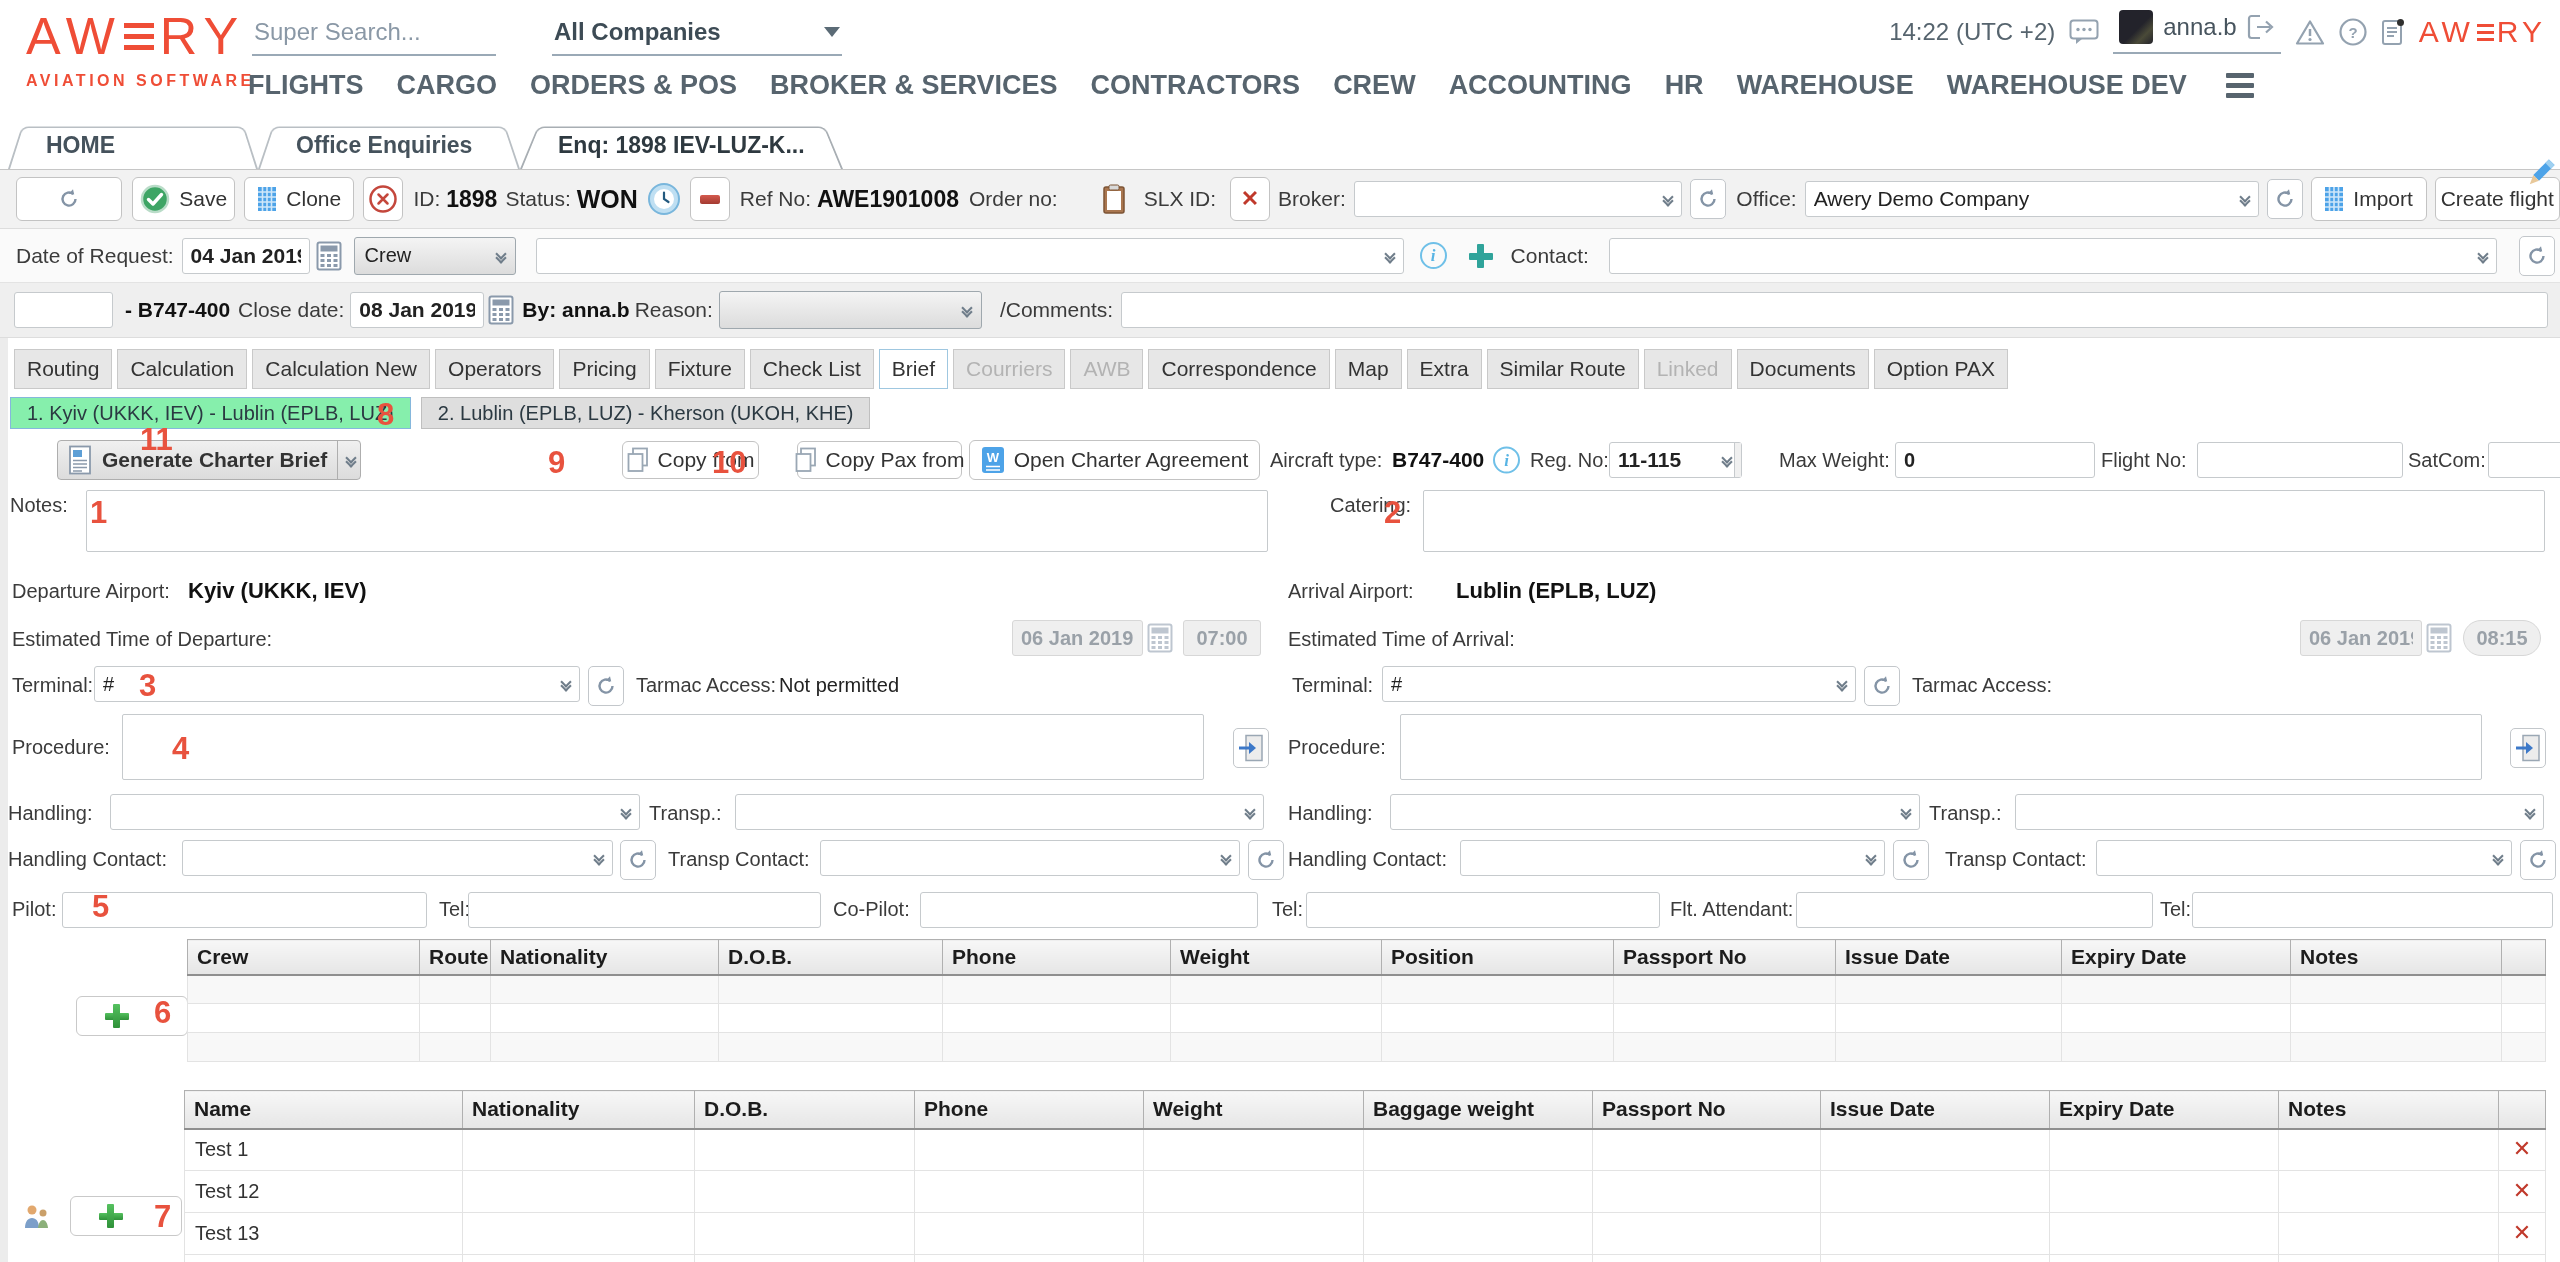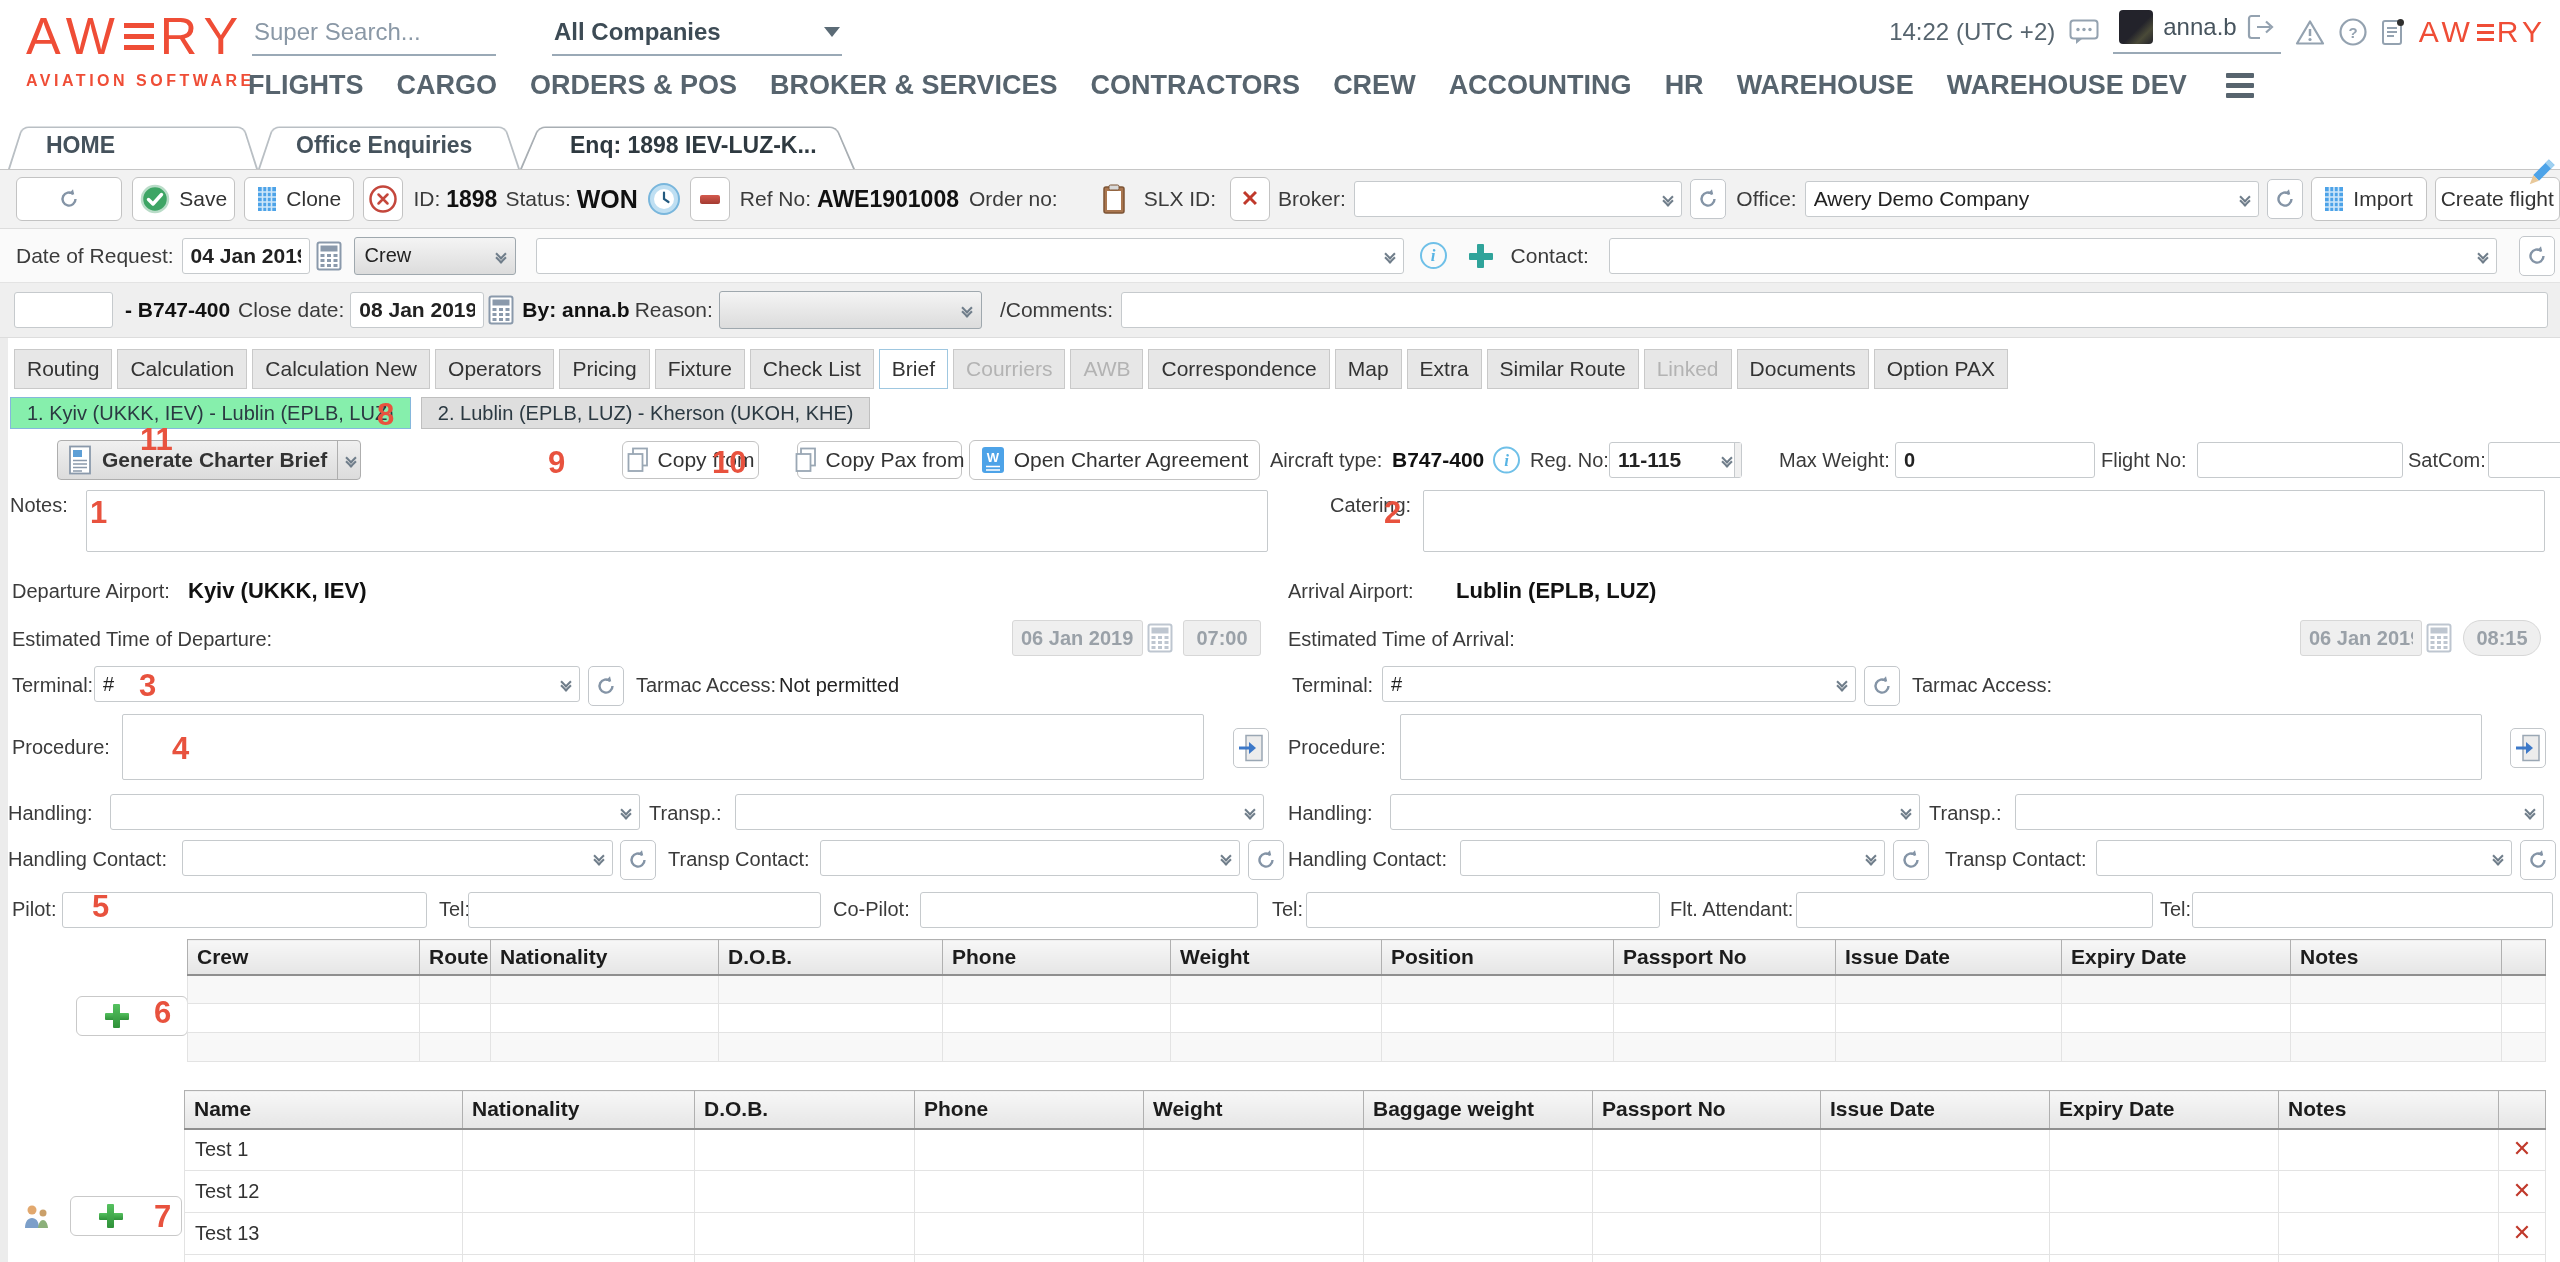--- a/index.html
+++ b/index.html
@@ -32,21 +32,21 @@
   .nav-item { font-size:27px; font-weight:bold; color:#57646e; white-space:nowrap; cursor:pointer; }
   .hamburger { display:flex; flex-direction:column; gap:5px; margin-left:6px; cursor:pointer; }
   .hamburger i { width:28px; height:5px; background:#57646e; border-radius:1px; }
 
   
   .doctabs { position:relative; height:52px; background:#fff; border-bottom:1px solid #c6c6c6; display:flex; align-items:flex-end; padding-left:8px; }
   .dtab { position:relative; height:48px; display:flex; align-items:center; justify-content:flex-start; padding:0 38px; cursor:pointer; }
   .dtab::before { content:""; position:absolute; inset:0; background:#fff; border:2px solid #b9bfc4; border-bottom:none; border-radius:8px 8px 0 0; transform:perspective(34px) rotateX(5deg); transform-origin:bottom center; }
   .dtab span { position:relative; font-size:23px; font-weight:bold; color:#45525c; white-space:nowrap; }
   .dtab.active::before { border-color:#a8aeb3; }
-  .dtab.active span { color:#2e3940;margin-left:12px; }
+  .dtab.active span { color:#2e3940; }
 
   
   .toolbar { position:relative; height:59px; background:#f2f2f2; border-bottom:1px solid #ddd; display:flex; align-items:center; }
   .btn { display:inline-flex; align-items:center; justify-content:center; gap:9px; border:1px solid #c3c3c3; border-radius:6px; background:#fff; height:44px; font-size:21px; color:#333; cursor:pointer; white-space:nowrap; }
   .mini-btn { width:36px; height:40px; border:1px solid #c3c7cb; border-radius:5px; background:#fff; display:inline-flex; align-items:center; justify-content:center; cursor:pointer; flex:none; }
   .tb-lbl { font-size:21px; color:#3b3b3b; white-space:nowrap; }
   .tb-val { font-size:23px; font-weight:bold; color:#111; white-space:nowrap; }
   .combo { position:relative; display:inline-flex; align-items:center; }
   .combo input { width:100%; height:36px; border:1px solid #c6cacd; border-radius:3px; background:#fff; font-size:20px; padding:0 30px 0 8px; font-family:inherit; color:#222; }
   .combo .dblchev { position:absolute; right:6px; top:50%; transform:translateY(-50%); }

